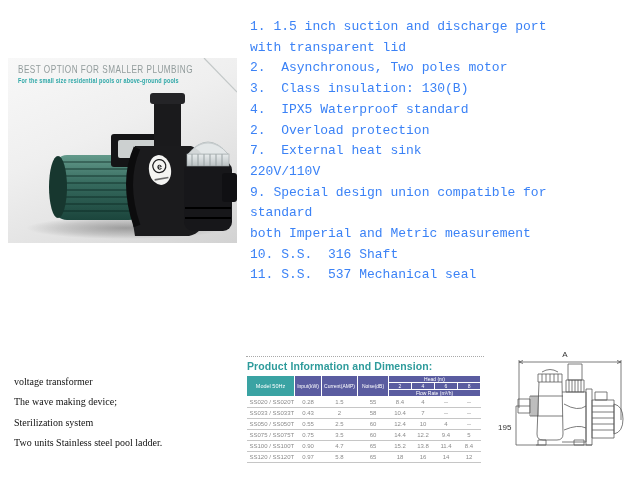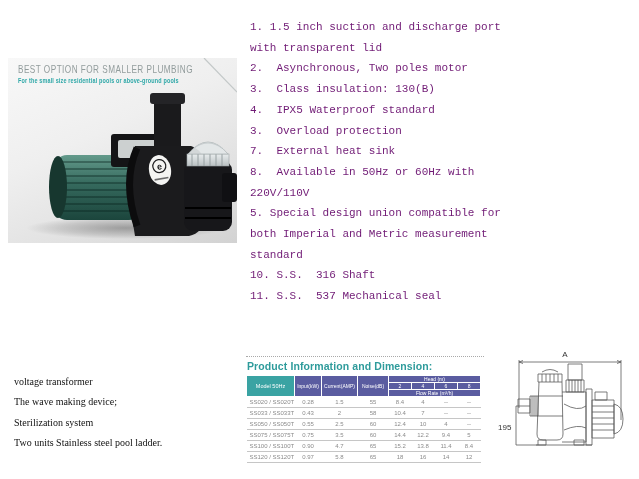--- a/index.html
+++ b/index.html
@@ -21,21 +21,21 @@
   }
   .banner-sub{
     font-size:7px;line-height:9px;font-weight:bold;color:#2fa8a8;
     letter-spacing:.2px;white-space:nowrap;transform:scaleX(.78);transform-origin:0 0;
   }
   .pump-svg{position:absolute;left:0;top:0;width:229px;height:185px;}
   
   .features{
     position:absolute;left:250px;top:17px;width:330px;
     font-family:"Liberation Mono","DejaVu Sans Mono",monospace;
-    font-size:11px;line-height:20.7px;color:#701a75;
+    font-size:13px;line-height:20.7px;color:#3b82f6;
   }
   .features div{white-space:pre;}
   
   .accessories{
     position:absolute;left:14px;top:372px;width:230px;
     font-family:"Liberation Serif",serif;
     font-size:10px;line-height:20.3px;color:#101010;
   }
   .accessories div{white-space:pre;}
   
@@ -156,27 +156,26 @@
     <div class="banner-sub">For the small size residential pools or above-ground pools</div>
   </div>
 </div>
 
 <div class="features">
   <div>1. 1.5 inch suction and discharge port</div>
   <div>with transparent lid</div>
   <div>2.  Asynchronous, Two poles motor</div>
   <div>3.  Class insulation: 130(B)</div>
   <div>4.  IPX5 Waterproof standard</div>
-  <div>3.  Overload protection</div>
+  <div>2.  Overload protection</div>
   <div>7.  External heat sink</div>
-  <div>8.  Available in 50Hz or 60Hz with</div>
   <div>220V/110V</div>
-  <div>5. Special design union compatible for</div>
+  <div>9. Special design union compatible for</div>
+  <div>standard</div>
   <div>both Imperial and Metric measurement</div>
-  <div>standard</div>
   <div>10. S.S.  316 Shaft</div>
   <div>11. S.S.  537 Mechanical seal</div>
 </div>
 
 <div class="accessories">
   <div>voltage transformer</div>
   <div>The wave making device;</div>
   <div>Sterilization system</div>
   <div>Two units Stainless steel pool ladder.</div>
 </div>

